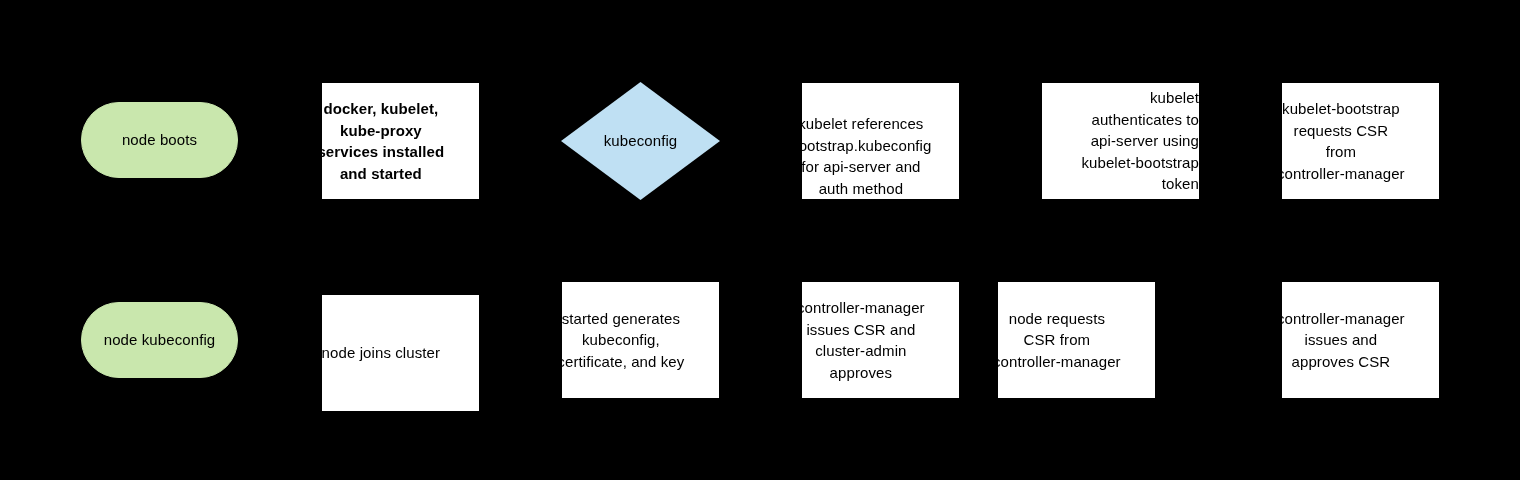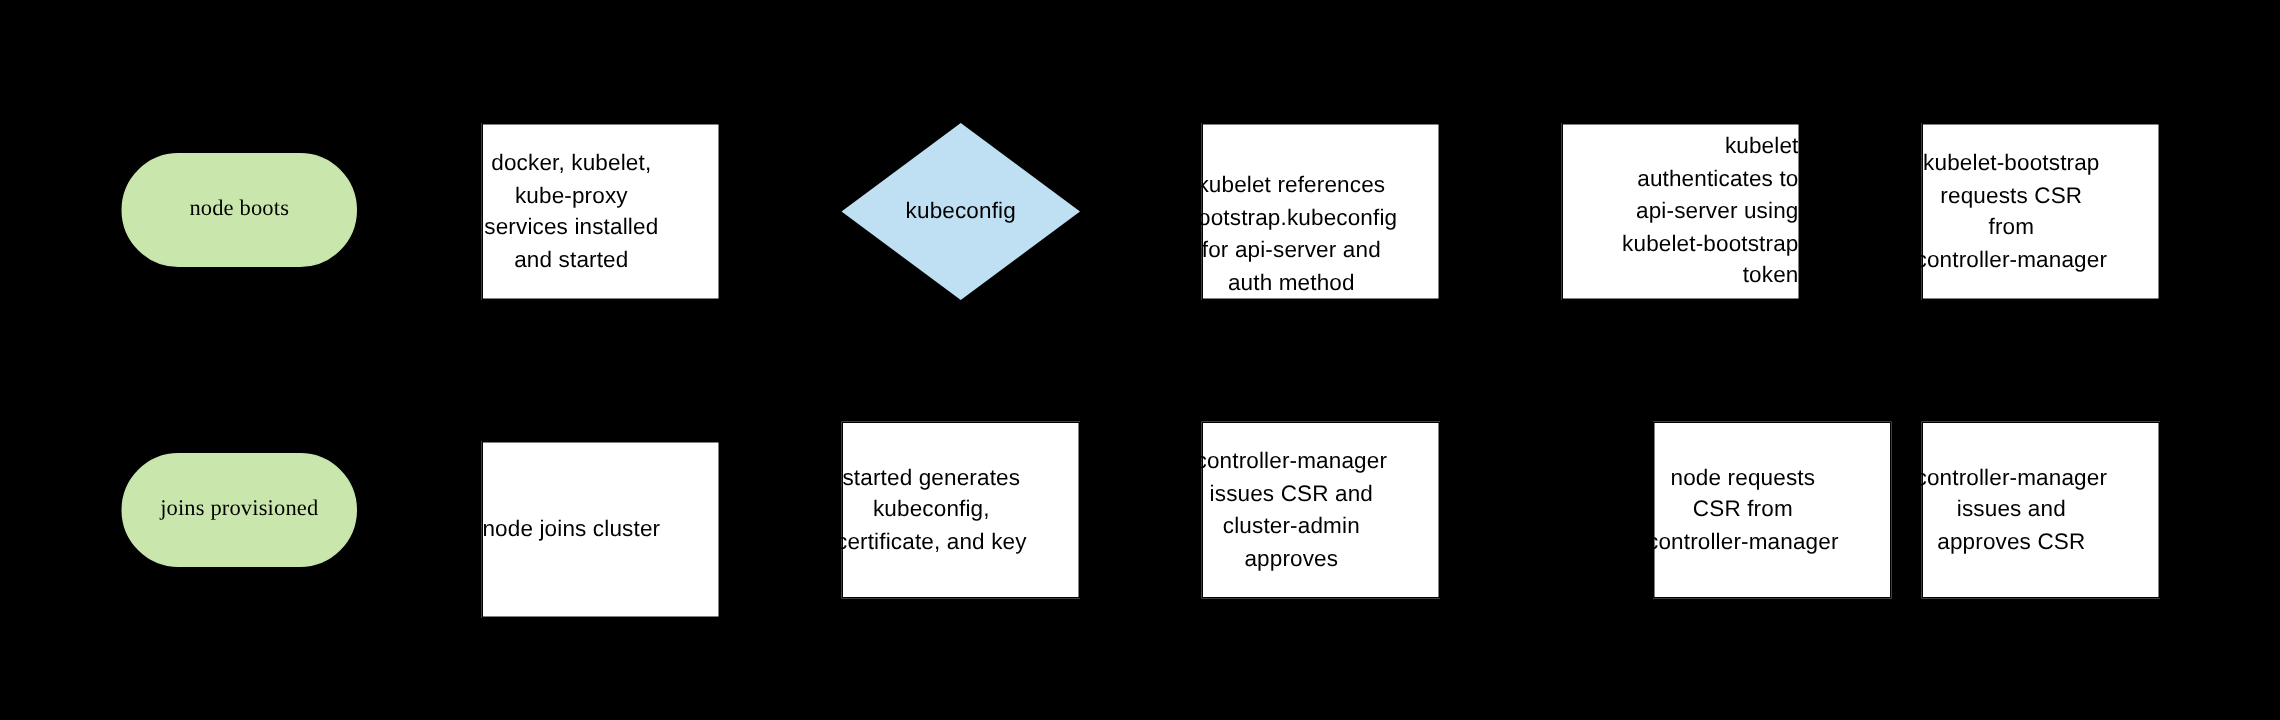--- a/index.html
+++ b/index.html
@@ -40,21 +40,20 @@
   }
   .node.rect .label {
     width: 150%;
     margin-left: -25%;
   }
   
   .node.pill {
     background: #c9e7ad;
     border: 1px solid #c9e7ad;
     border-radius: 38px;
-    font-family: Liberation Serif, serif;
   }
   
   .node.diamond {
     background: transparent;
     border: none;
     justify-content: flex-end;
   }
   .node.diamond .shape {
     position: absolute;
     left: 0;
@@ -72,21 +71,21 @@
 </style>
 </head>
 <body>
 
 <div id="canvas">
 
   <div class="node pill" style="left:81px; top:102px; width:157px; height:76px;">
     <span class="label">node boots</span>
   </div>
 
-  <div class="node rect" style="left:321px; top:82px; width:159px; height:118px;">
+  <div class="node rect" style="left:321px; top:82px; width:159px; height:118px;font-weight:bold;">
     <span class="label">docker, kubelet,
 kube-proxy
 services installed
 and started</span>
   </div>
 
   <div class="node diamond" style="left:561px; top:82px; width:159px; height:118px;">
     <span class="shape"></span>
     <span class="label">kubeconfig</span>
   </div>
@@ -107,41 +106,41 @@
   </div>
 
   <div class="node rect" style="left:1281px; top:82px; width:159px; height:118px;">
     <span class="label">kubelet-bootstrap
 requests CSR
 from
 controller-manager</span>
   </div>
 
   <div class="node pill" style="left:81px; top:302px; width:157px; height:76px;">
-    <span class="label">joins provisioned</span>
+    <span class="label">node kubeconfig</span>
   </div>
 
   <div class="node rect" style="left:321px; top:294px; width:159px; height:118px;">
     <span class="label">node joins cluster</span>
   </div>
 
   <div class="node rect" style="left:561px; top:281px; width:159px; height:118px;">
     <span class="label">started generates
 kubeconfig,
 certificate, and key</span>
   </div>
 
   <div class="node rect" style="left:801px; top:281px; width:159px; height:118px;">
     <span class="label">controller-manager
 issues CSR and
 cluster-admin
 approves</span>
   </div>
 
-  <div class="node rect" style="left:1102px; top:281px; width:159px; height:118px;">
+  <div class="node rect" style="left:997px; top:281px; width:159px; height:118px;">
     <span class="label">node requests
 CSR from
 controller-manager</span>
   </div>
 
   <div class="node rect" style="left:1281px; top:281px; width:159px; height:118px;">
     <span class="label">controller-manager
 issues and
 approves CSR</span>
   </div>

